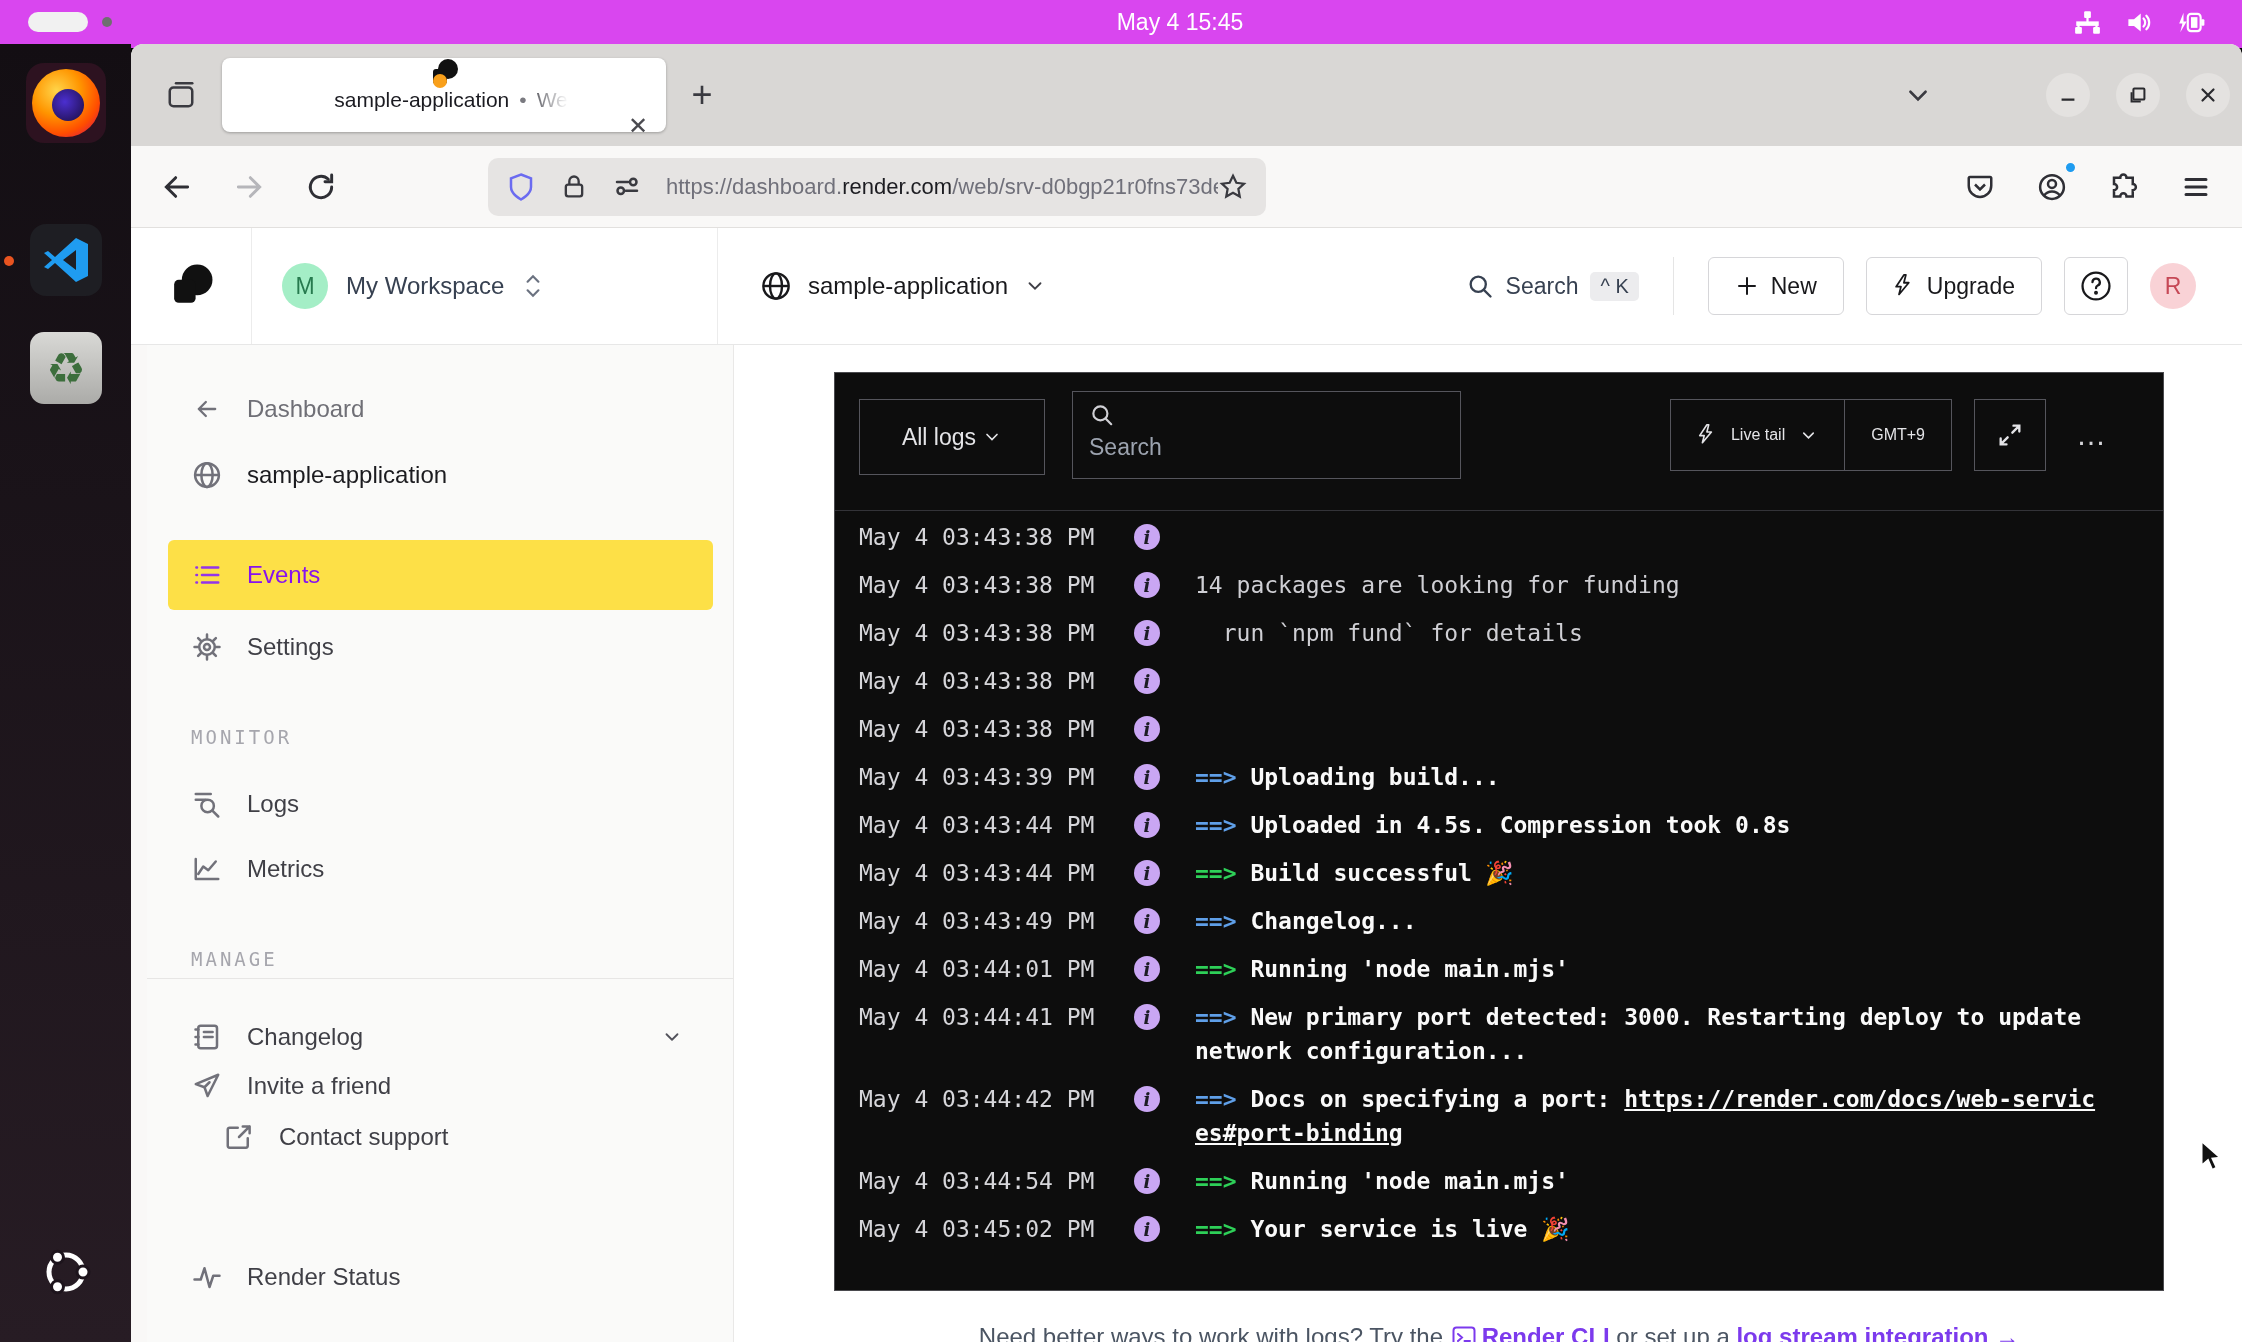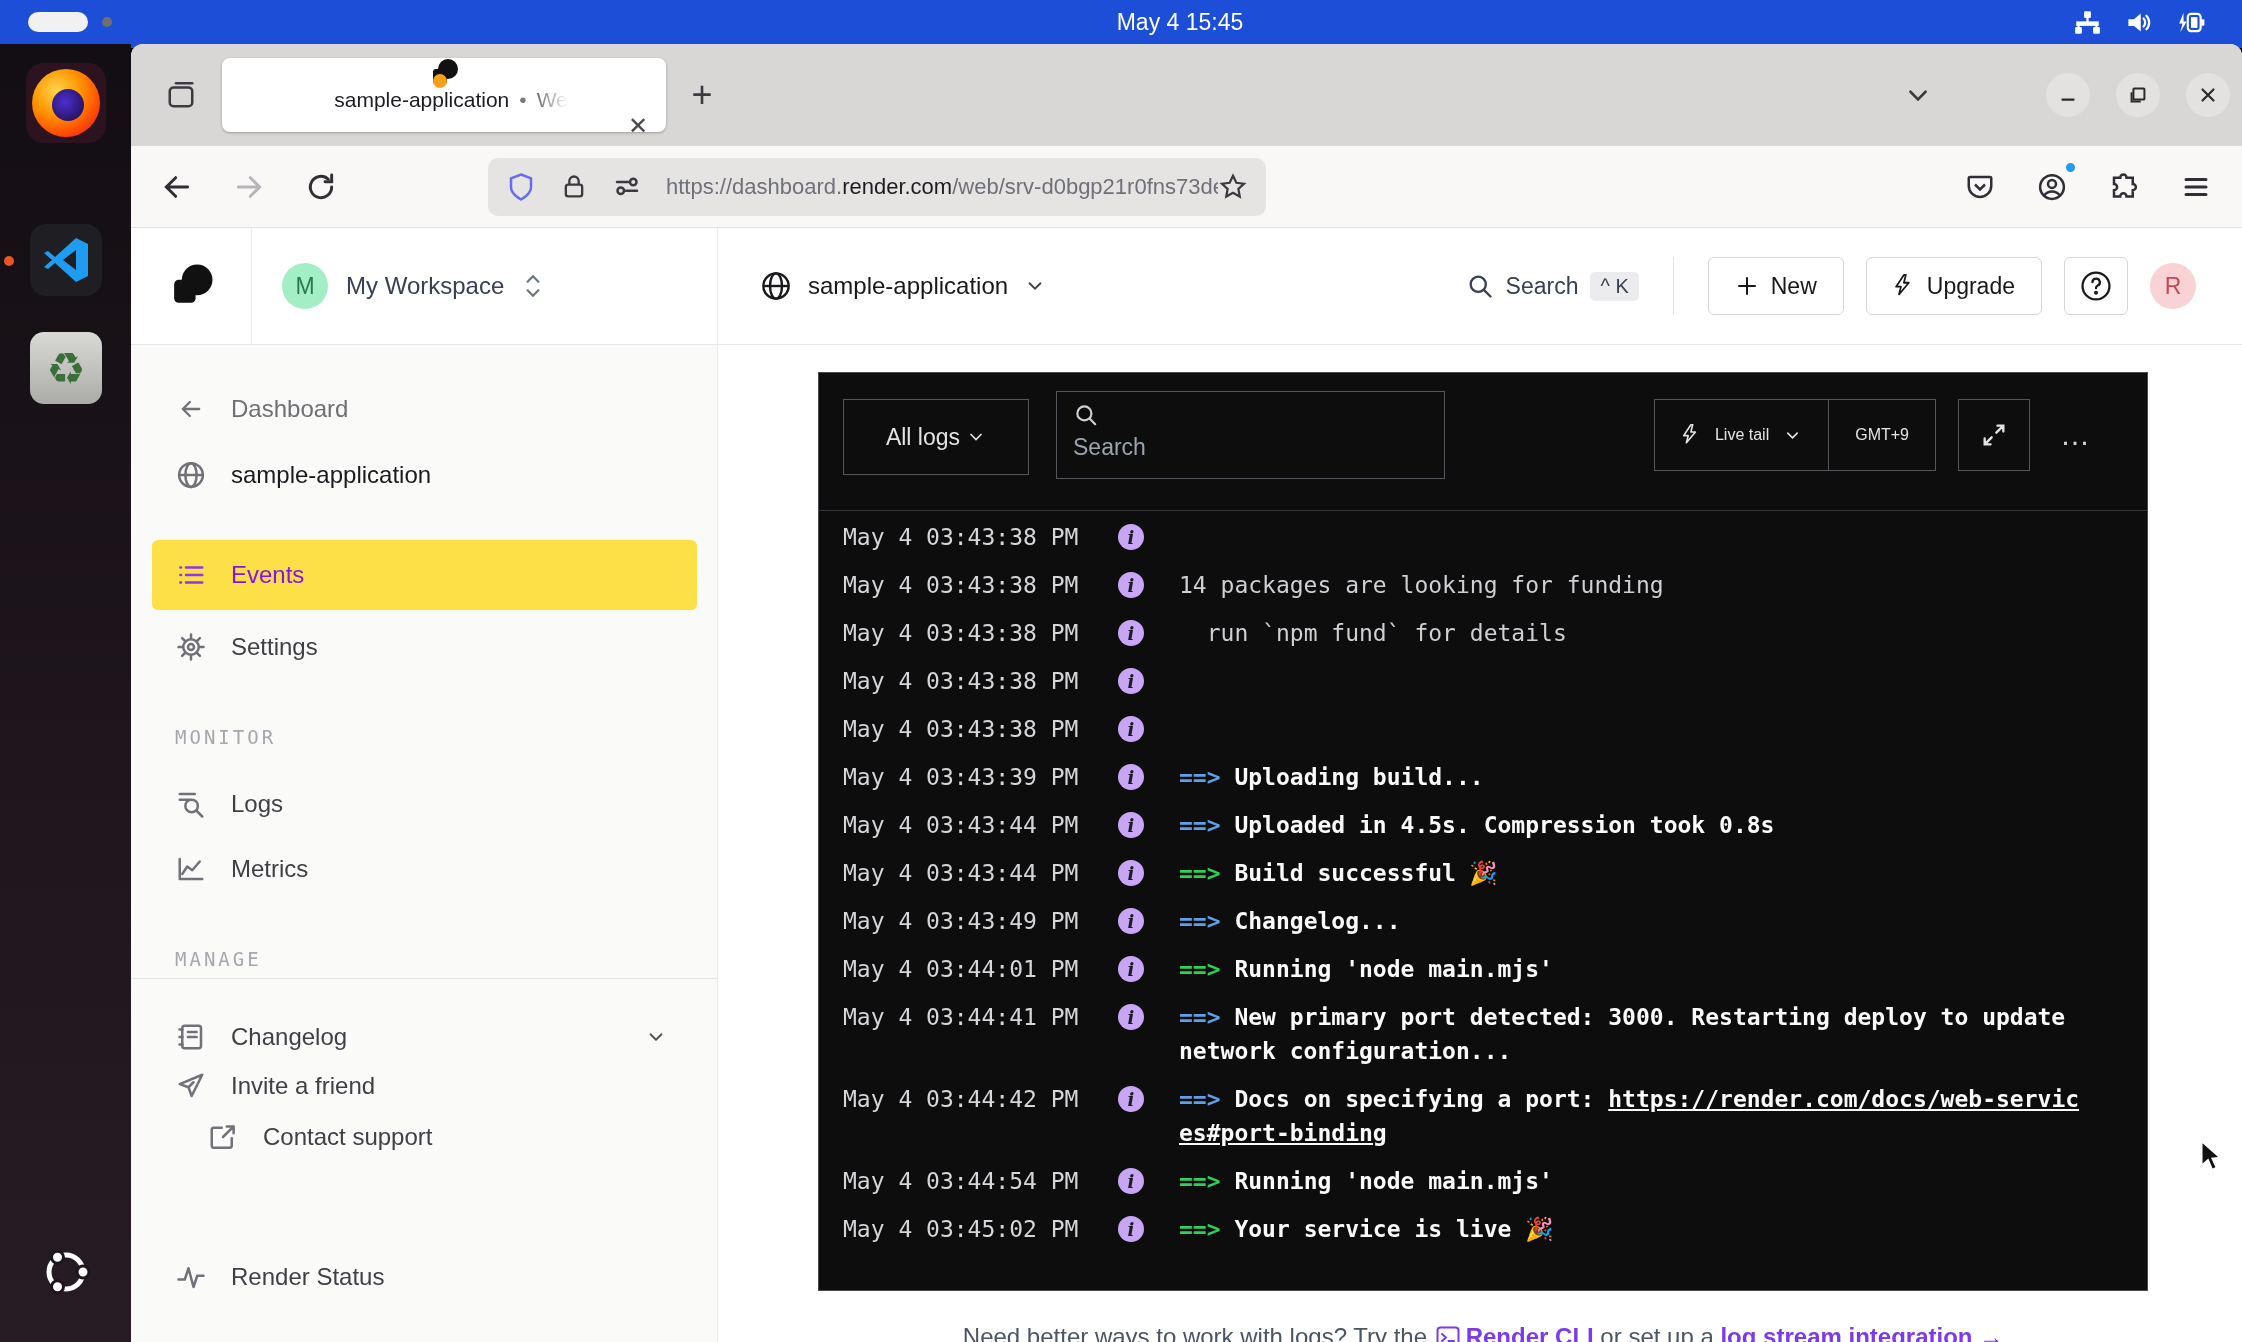--- a/index.html
+++ b/index.html
@@ -1,21 +1,21 @@
 <!DOCTYPE html>
 <html><head>
 <meta charset="utf-8">
 <style>
   * { box-sizing: border-box; }
   body { margin:0; background:#000; }
   .stage { position:relative; width:2242px; height:1342px; overflow:hidden;
            font-family:"Liberation Sans", sans-serif; background:#000; }
 
   
-  .topbar { position:absolute; inset:0 0 auto 0; height:48px; background:#1d4ed8; color:#fff; }
+  .topbar { position:absolute; inset:0 0 auto 0; height:48px; background:#d946ef; color:#fff; }
   .pill { position:absolute; left:28px; top:12px; width:60px; height:20px; border-radius:10px; background:#f1f1f1; }
   .pill-dot { position:absolute; left:102px; top:17px; width:10px; height:10px; border-radius:50%; background:#6f6f6f; }
   .clock { position:absolute; left:1060px; top:0; width:240px; height:44px; display:flex; align-items:center; justify-content:center; font-size:23px; }
   .tb-icons { position:absolute; right:36px; top:0; height:44px; display:flex; align-items:center; gap:24px; }
 
   
   .dock { position:absolute; left:0; top:44px; width:131px; bottom:0;
           background:linear-gradient(180deg,#130e13,#271c24); }
   .dock-item { position:absolute; left:26px; width:80px; display:flex; align-items:center; justify-content:center; }
   .ff-tile { top:19px; height:80px; border-radius:18px; background:#2d1220;}
@@ -69,21 +69,21 @@
   .hdr-right { margin-left:auto; display:flex; align-items:center; padding-right:46px; gap:22px; }
   .search-group { display:flex; align-items:center; gap:12px; color:#374151; font-size:23px; }
   .kbd { background:#ececee; border-radius:5px; padding:3px 10px; font-size:20px; color:#374151; }
   .vdiv { width:1px; height:58px; background:#e5e5e5; margin:0 12px; }
   .hbtn { height:58px; border:1px solid #d6d6d9; border-radius:6px; background:#fff; display:flex; align-items:center;
           gap:12px; padding:0 26px; font-size:23px; color:#18181b; }
   .help-btn { width:64px; padding:0; justify-content:center; }
   .user-avatar { background:#f9d2d6; color:#c64856; }
 
   
-  .appbody { position:absolute; top:301px; left:0; right:0; bottom:0; display:flex; }
+  .appbody { position:absolute; top:301px; left:0; right:0; bottom:0; display:flex;padding-left:16px; }
   .sidebar { width:587px; background:#fafaf9; border-right:1px solid #e9e8e7; padding-top:41px; overflow:hidden; }
   .side-row { display:flex; align-items:center; height:46px; padding-left:44px; gap:24px; font-size:24px; color:#3f3f46; }
   .side-row .lbl { white-space:nowrap; }
   .side-back { color:#6f6f76; }
   .side-service { margin-top:20px; color:#1b1b1f; font-weight:500; }
   .side-item { height:46px; }
   .side-item.active { height:70px; margin:42px 0 0 21px; width:545px; background:#fde047; border-radius:6px;
                       padding-left:23px; color:#8712ee; }
   .side-item.active svg { color:#9333ea; }
   .side-icon { width:32px; display:flex; justify-content:center; color:#71717a; }

